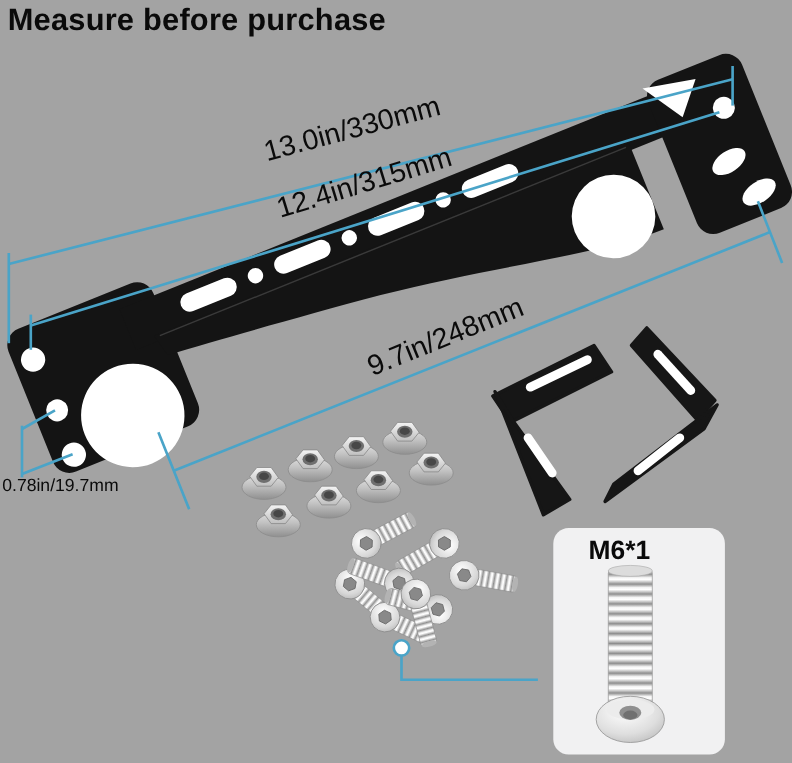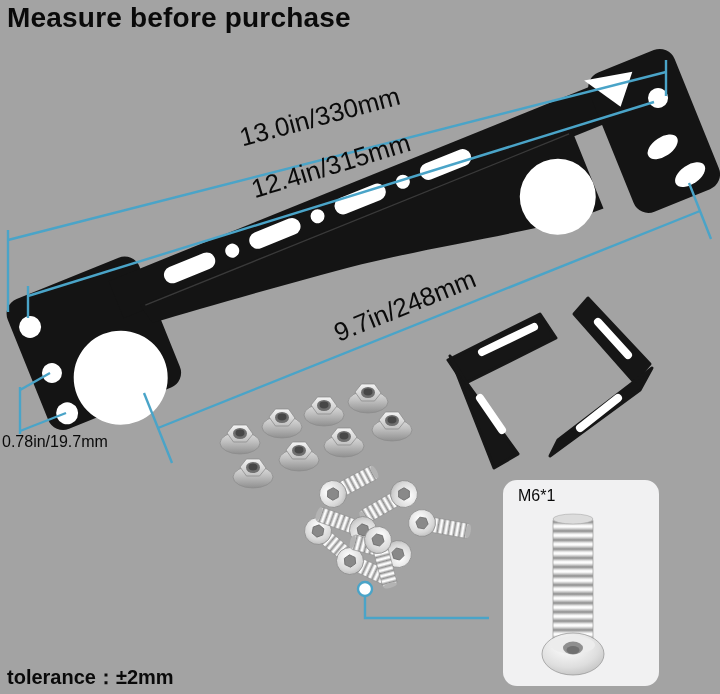--- a/index.html
+++ b/index.html
@@ -6,21 +6,21 @@
   .canvas{position:relative;width:720px;height:694px;background:#a3a3a3;overflow:hidden;
           font-family:"Liberation Sans",sans-serif;}
   .canvas svg{position:absolute;left:0;top:0;}
   .txt{position:absolute;color:#0a0a0a;white-space:nowrap;}
   .page-title{left:7px;top:2px;font-size:28px;font-weight:700;letter-spacing:.2px;}
   .dim-label{font-size:26px;font-weight:400;transform-origin:center;}
   .dim-1{left:320px;top:117px;transform:translate(-50%,-50%) rotate(-15deg);}
   .dim-2{left:331px;top:166px;transform:translate(-50%,-50%) rotate(-17deg);}
   .dim-3{left:405px;top:306px;transform:translate(-50%,-50%) rotate(-22deg);}
   .dim-4{left:2px;top:433px;font-size:16px;font-weight:400;}
-  .m6-label{left:518px;top:487px;font-size:16px;font-weight:400;}
+  .m6-label{left:535px;top:487px;font-size:24px;font-weight:700;}
   .tolerance{left:7px;top:664px;font-size:20px;font-weight:700;}
 </style>
 </head>
 <body>
 
 <div class="canvas">
 
 <svg width="720" height="694" viewBox="0 0 720 694">
   <defs>
     <linearGradient id="gMetal" gradientUnits="userSpaceOnUse" x1="0" y1="-13" x2="0" y2="18">
@@ -166,15 +166,14 @@
     </g>
   </g>
 </svg>
 
 <div class="txt page-title">Measure before purchase</div>
 <div class="txt dim-label dim-1">13.0in/330mm</div>
 <div class="txt dim-label dim-2">12.4in/315mm</div>
 <div class="txt dim-label dim-3">9.7in/248mm</div>
 <div class="txt dim-4">0.78in/19.7mm</div>
 <div class="txt m6-label">M6*1</div>
-<div class="txt tolerance">tolerance：±2mm</div>
 
 </div>
 
 </body></html>

